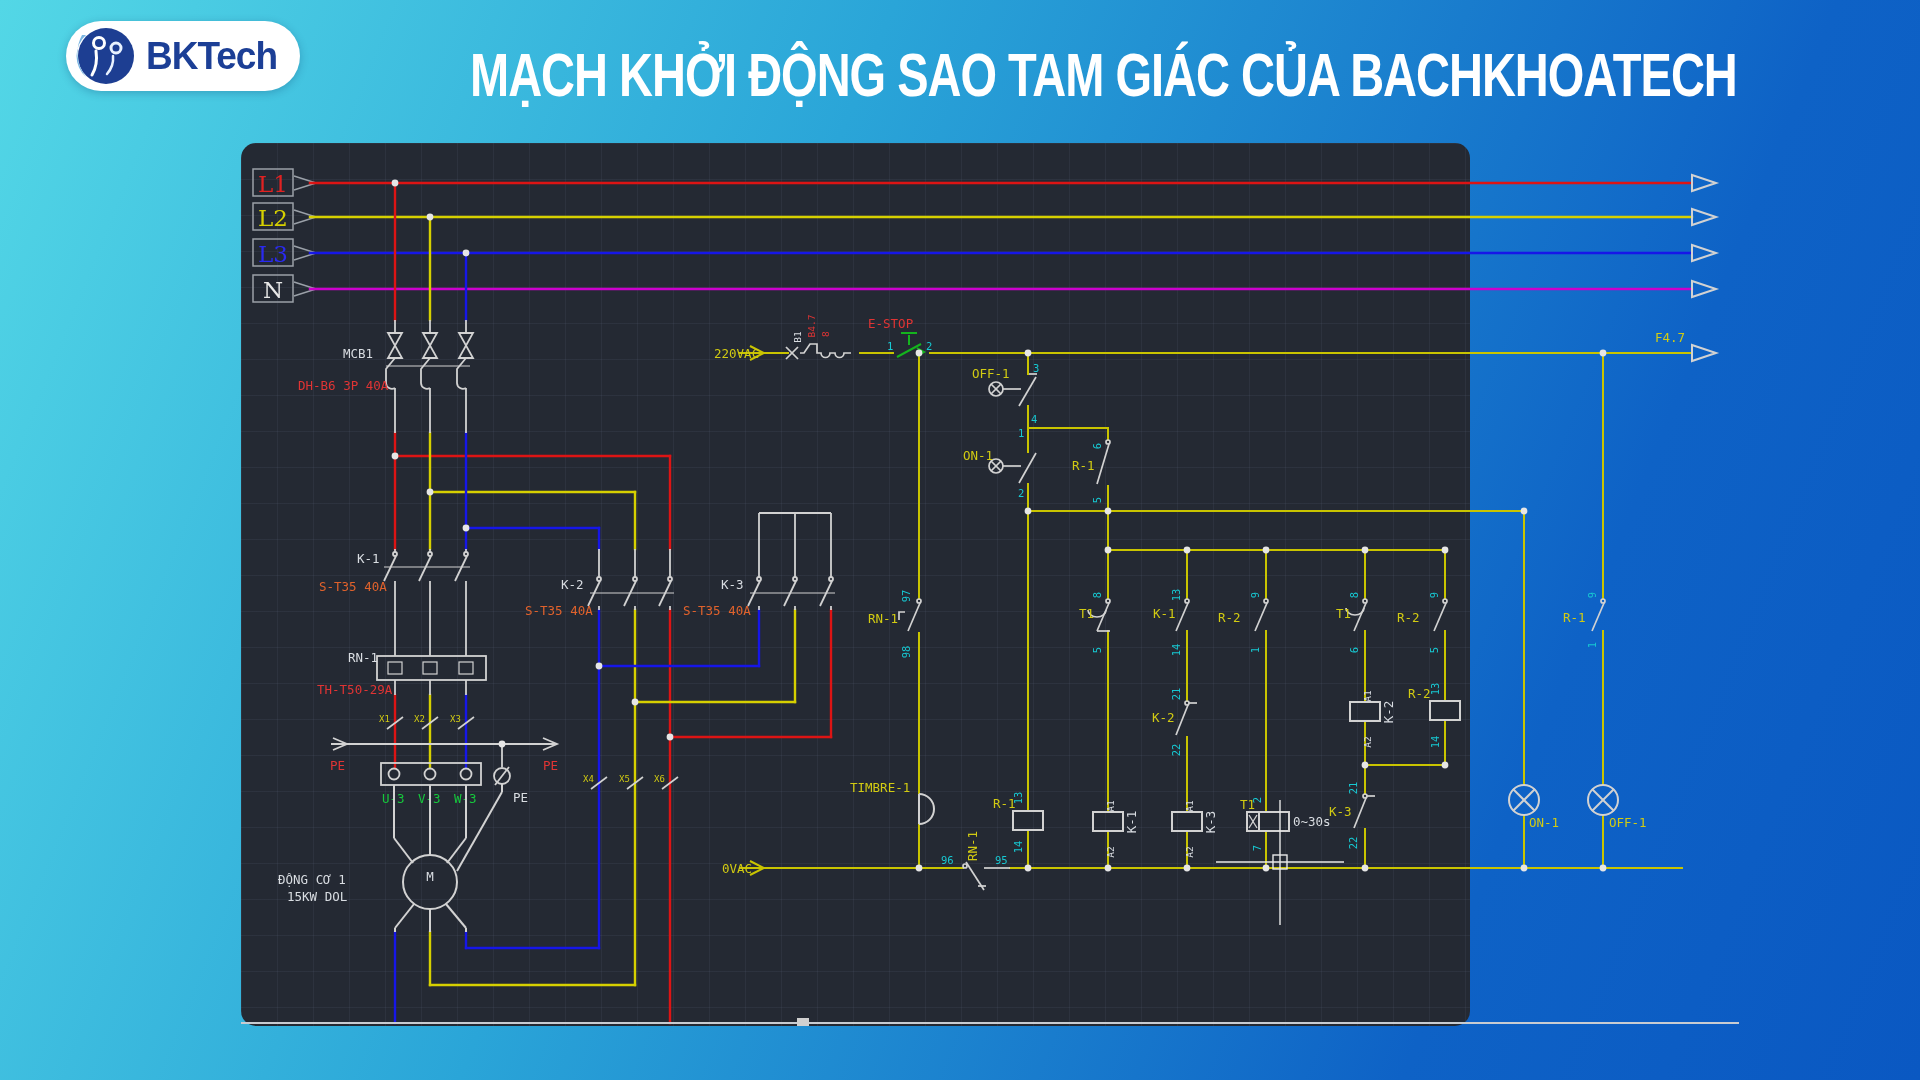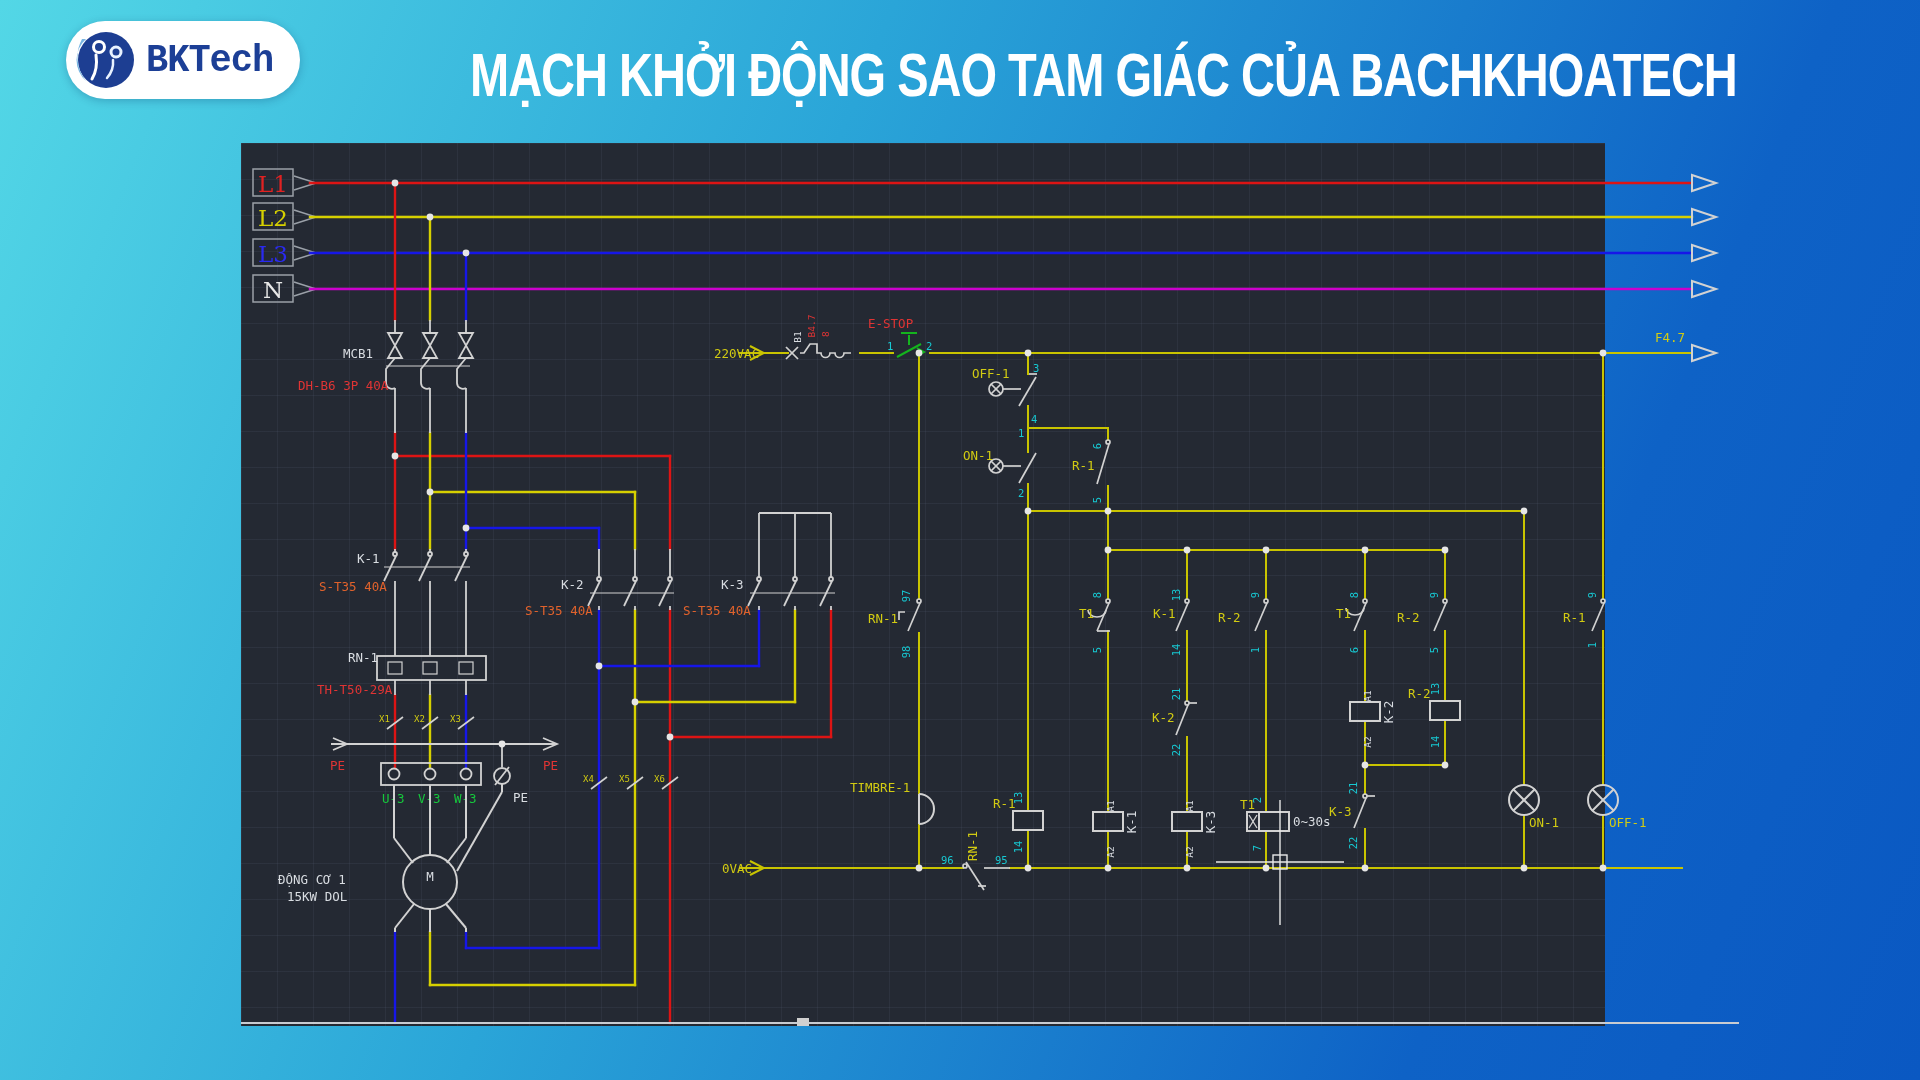--- a/index.html
+++ b/index.html
@@ -2,41 +2,41 @@
 <html><head>
 <meta charset="utf-8">
 <style>
   html,body{margin:0;padding:0;}
   body{
     width:1920px;height:1080px;overflow:hidden;
     background:linear-gradient(112deg,#53d7e6 0%,#2aa5d8 38%,#0e62c6 78%,#0a58c2 100%);
     font-family:"Liberation Sans",sans-serif;position:relative;
   }
   .logo-pill{
-    position:absolute;left:66px;top:21px;width:234px;height:78px;
+    position:absolute;left:66px;top:21px;width:234px;height:70px;
     background:#ffffff;border-radius:39px;display:flex;align-items:center;
     box-shadow:0 2px 8px rgba(0,40,90,.25);
-    font-family:Liberation Mono, monospace;
   }
   .logo-text{
     font-weight:bold;font-size:37px;letter-spacing:-1px;
     color:#1c3f96;transform:scaleY(1.05);margin-left:2px;
   }
   .page-title{
     position:absolute;left:470px;top:40px;width:1130px;text-align:center;
     color:#ffffff;font-weight:900;font-size:47px;letter-spacing:-1px;
     transform:scaleY(1.28);transform-origin:top center;white-space:nowrap;
   }
   .cad-canvas{
-    position:absolute;left:241px;top:143px;width:1364px;height:883px;
+    position:absolute;left:241px;top:143px;width:1229px;height:883px;
     background-color:#242933;
     background-image:
       linear-gradient(rgba(130,145,180,.09) 1px, transparent 1px),
       linear-gradient(90deg, rgba(130,145,180,.09) 1px, transparent 1px);
     background-size:36px 36px;
+    border-radius:15px;
   }
   svg text{font-family:"DejaVu Sans Mono","Liberation Mono",monospace;}
   .lw{fill:#d9dde2;font-size:12.5px;}
   .ly{fill:#d2cb12;font-size:12.5px;}
   .lc{fill:#17c8d2;font-size:10.5px;}
   .lr{fill:#e03434;font-size:12.5px;}
   .lo{fill:#e0622c;font-size:12.5px;}
   .lg{fill:#16c83c;font-size:12.5px;}
   .lrs{fill:#e03434;font-size:9.5px;}
   .lws{fill:#d9dde2;font-size:9.5px;}

